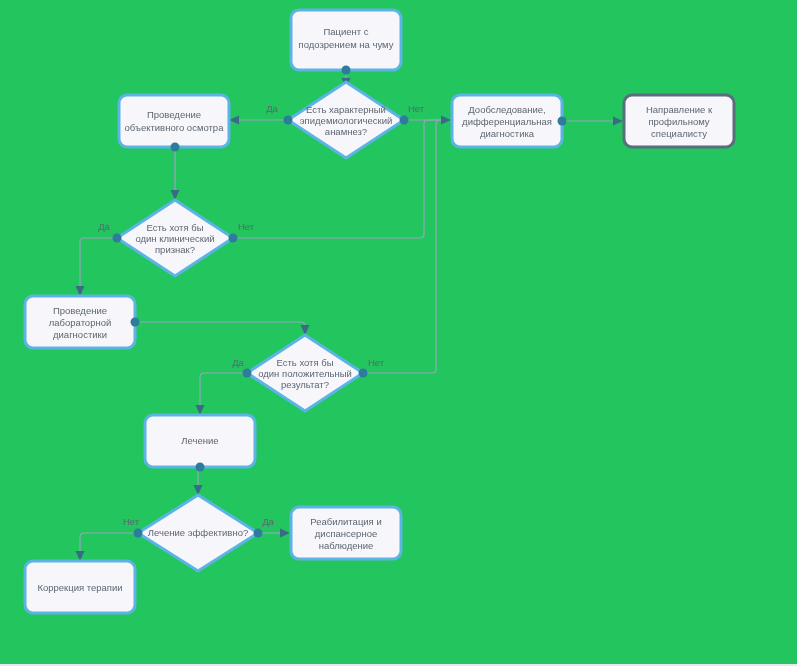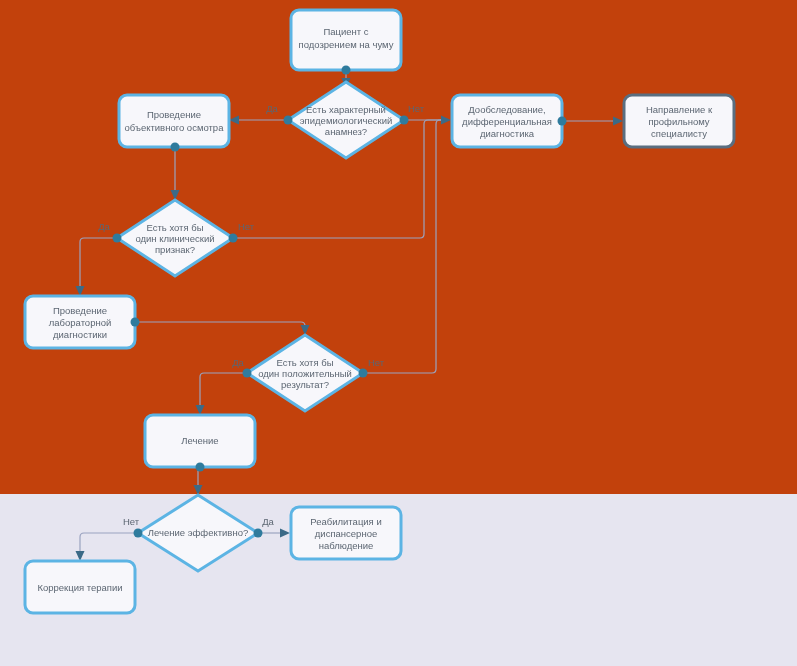--- a/index.html
+++ b/index.html
@@ -9,22 +9,22 @@
   }
   body {
     width: 797px;
     height: 666px;
     overflow: hidden;
     font-family: "Liberation Sans", sans-serif;
   }
   #canvas {
     position: relative;
     width: 797px;
-    height: 494px;
-    background: #c2410c;
+    height: 664px;
+    background: #22c55e;
   }
   svg#flow {
     position: absolute;
     top: 0;
     left: 0;
     width: 797px;
     height: 666px;
     display: block;
   }
   .node-shape {

